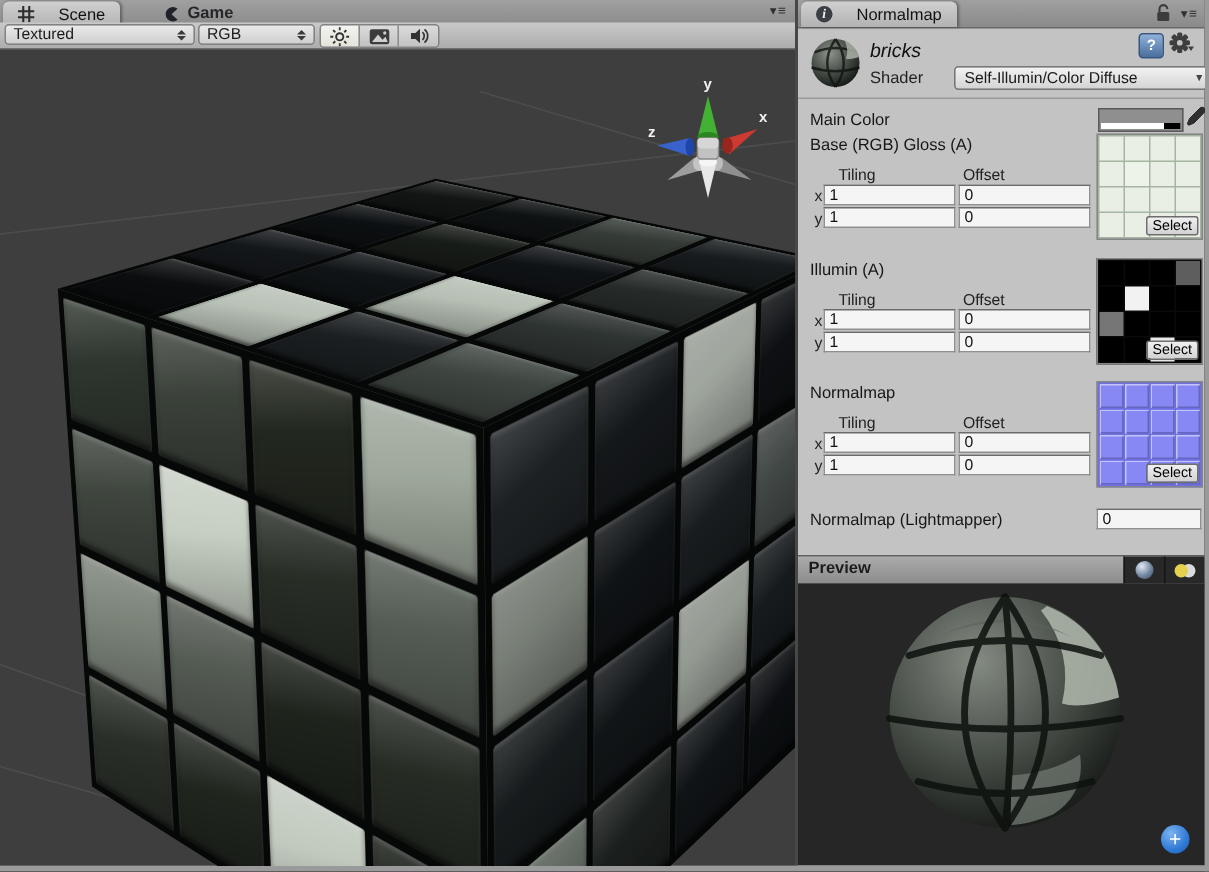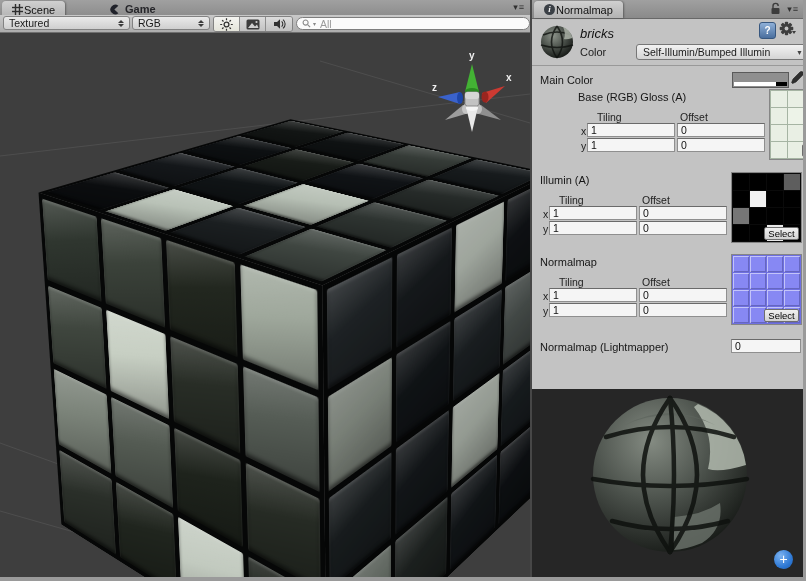--- a/index.html
+++ b/index.html
@@ -4,21 +4,21 @@
 <style>
   html,body{margin:0;padding:0;background:#555;}
   .app{position:relative;width:803px;height:577px;background:#3e3e3e;
        font-family:"Liberation Sans",sans-serif;font-size:11px;color:#1a1a1a;
        border-right:3px solid #9a9a9a;border-bottom:4px solid #9a9a9a;overflow:hidden;-webkit-user-select:none;user-select:none;}
 
   
   .tabstrip{position:absolute;top:0;left:0;right:0;height:18px;
             background:linear-gradient(#a0a0a0,#8a8a8a);border-bottom:1px solid #686868;}
   .tab{position:absolute;top:1px;height:17px;border-radius:4px 4px 0 0;
-       background:linear-gradient(#d0d0d0,#b2b2b2);display:flex;align-items:center;gap:1px;
+       background:linear-gradient(#d0d0d0,#b2b2b2);display:flex;align-items:center;gap:16px;
        padding:0 10px;color:#111;box-shadow:1px 0 2px rgba(0,0,0,.35);}
   .ghost-tab{position:absolute;top:0;height:18px;display:flex;align-items:center;gap:4px;color:#26262a;}
   .pane-menu{position:absolute;right:5px;top:2px;font-size:9px;color:#303030;letter-spacing:1px;cursor:pointer;}
 
   
   .scene-panel{position:absolute;left:0;top:0;width:530px;height:577px;border-right:2px solid #474747;}
   .scene-toolbar{position:absolute;top:15px;left:0;right:0;height:17px;
                  background:linear-gradient(#c9c9c9,#adadad);border-bottom:1px solid #6f6f6f;}
   .dropdown{position:absolute;top:1px;height:12px;border:1px solid #828282;border-radius:3px;
             background:linear-gradient(#eaeaea,#cfcfcf);display:flex;align-items:center;
@@ -184,28 +184,20 @@
             <path d="M2,9 L6,4 L9,7.5 L11,5.5 L12.5,9 Z" fill="#cfcfcf"></path>
             <circle cx="10.5" cy="3" r="1.1" fill="#cfcfcf"></circle>
           </svg>
         </button>
         <button class="tbtn">
           <svg width="13" height="12" viewBox="0 0 13 12">
             <path d="M1,4 L4,4 L7,1.2 L7,10.8 L4,8 L1,8 Z" fill="#333"></path>
             <path d="M8.6,3.4 A3.4,3.4 0 0 1 8.6,8.6 M10,1.6 A5.6,5.6 0 0 1 10,10.4" fill="none" stroke="#333" stroke-width="1.1"></path>
           </svg>
         </button>
-      </div>
-      <div class="searchpill">
-        <svg width="9" height="9" viewBox="0 0 10 10">
-          <circle cx="4" cy="4" r="2.8" fill="none" stroke="#8a8a8a" stroke-width="1.2"></circle>
-          <line x1="6.2" y1="6.2" x2="9" y2="9" stroke="#8a8a8a" stroke-width="1.3"></line>
-        </svg>
-        <span class="sf-arrow">▾</span>
-        <span>All</span>
       </div>
     </div>
 
     <div class="viewport">
       <svg class="gridlines" width="530" height="541">
         <g stroke="#585858" stroke-width="1" opacity="0.6">
           <line x1="0" y1="119" x2="530" y2="57"></line>
           <line x1="320" y1="24" x2="530" y2="86"></line>
           <line x1="0" y1="406" x2="305" y2="516"></line>
           <line x1="305" y1="516" x2="530" y2="344"></line>
@@ -326,23 +318,23 @@
         <circle r="16" fill="url(#msg)"></circle>
         <g fill="none" stroke="#101310" stroke-width="1.6" opacity=".8">
           <path d="M 0,-16 Q -11,0 0,16"></path>
             <path d="M 0,-16 Q 11,0 0,16"></path>
           <path d="M -14,-7 Q 0,-13 14,-7"></path>
             <path d="M -16,3 Q 0,8 16,3"></path>
         </g>
         <path d="M 6,-15 A 16,16 0 0 1 15.5,-4 Q 9,-2 7,-3 Q 9,-9 6,-15 Z" fill="#aab2a7" opacity=".85"></path>
       </svg>
       <div class="mat-name">bricks</div>
-      <div class="mat-shader-label">Color</div>
+      <div class="mat-shader-label">Shader</div>
       <div class="shader-dropdown">
-        <span>Self-Illumin/Bumped Illumin</span>
+        <span>Self-Illumin/Color Diffuse</span>
         <span class="dd-arrow">▼</span>
       </div>
       <div class="help-btn">?</div>
       <div class="gear-wrap">
         <svg width="17" height="15" viewBox="0 0 17 15">
           <g transform="translate(7.5,7.5)">
             <g fill="#3e3e3e">
               <rect x="-6.8" y="-1.7" width="13.6" height="3.4" rx="1"></rect>
               <rect x="-6.8" y="-1.7" width="13.6" height="3.4" rx="1" transform="rotate(45)"></rect>
               <rect x="-6.8" y="-1.7" width="13.6" height="3.4" rx="1" transform="rotate(90)"></rect>
@@ -362,21 +354,21 @@
         <div class="alpha">
             <i></i>
           </div>
       </div>
       <svg class="eyedrop" width="15" height="16" viewBox="0 0 15 16">
         <path d="M12.5,1.5 a2,2 0 0 1 1.6,3.2 L7,12 L3.5,13.5 L2.6,12.6 L4,9 L11,2 a2,2 0 0 1 1.5,-0.5 Z" fill="#2f2f2f" stroke="#1e1e1e" stroke-width="0.6"></path>
       </svg>
     </div>
 
     <div id="sections-host">
-        <div class="tex-section" style="top: 0px; margin-left: 38px;">
+        <div class="tex-section" style="top: 0px;">
     <span class="plabel sec-label">Base (RGB) Gloss (A)</span>
     <span class="hdr t">Tiling</span>
     <span class="hdr o">Offset</span>
     <span class="axis ax">x</span>
     <span class="axis ay">y</span>
     <div class="tfield tx">1</div>
     <div class="tfield ox">0</div>
     <div class="tfield ty">1</div>
     <div class="tfield oy">0</div>
     <div class="thumb" style="background: rgb(166, 180, 163);">
@@ -459,20 +451,32 @@
           </div>
     <button class="select-btn">Select</button>
   </div>
       </div>
 
     <div class="emission-row">
       <span class="plabel em-label">Normalmap (Lightmapper)</span>
       <div class="tfield em-field">0</div>
     </div>
 
+    <div class="pv-header">
+      <span class="pv-title">Preview</span>
+      <div class="pv-btns">
+        <button class="pv-btn">
+          <i class="pv-sphere-ico"></i>
+        </button>
+        <button class="pv-btn">
+          <i class="pv-l1"></i>
+          <i class="pv-l2"></i>
+        </button>
+      </div>
+    </div>
     <div class="pv-body">
       <svg class="pv-sphere-svg" width="170" height="170" viewBox="-85 -85 170 170">
         <defs>
           <radialGradient id="pvg" cx="38%" cy="28%" r="78%">
             <stop offset="0%" stop-color="#848b82"></stop>
               <stop offset="50%" stop-color="#4b514b"></stop>
               <stop offset="100%" stop-color="#151815"></stop>
           </radialGradient>
         </defs>
         <circle r="77" fill="url(#pvg)"></circle>

